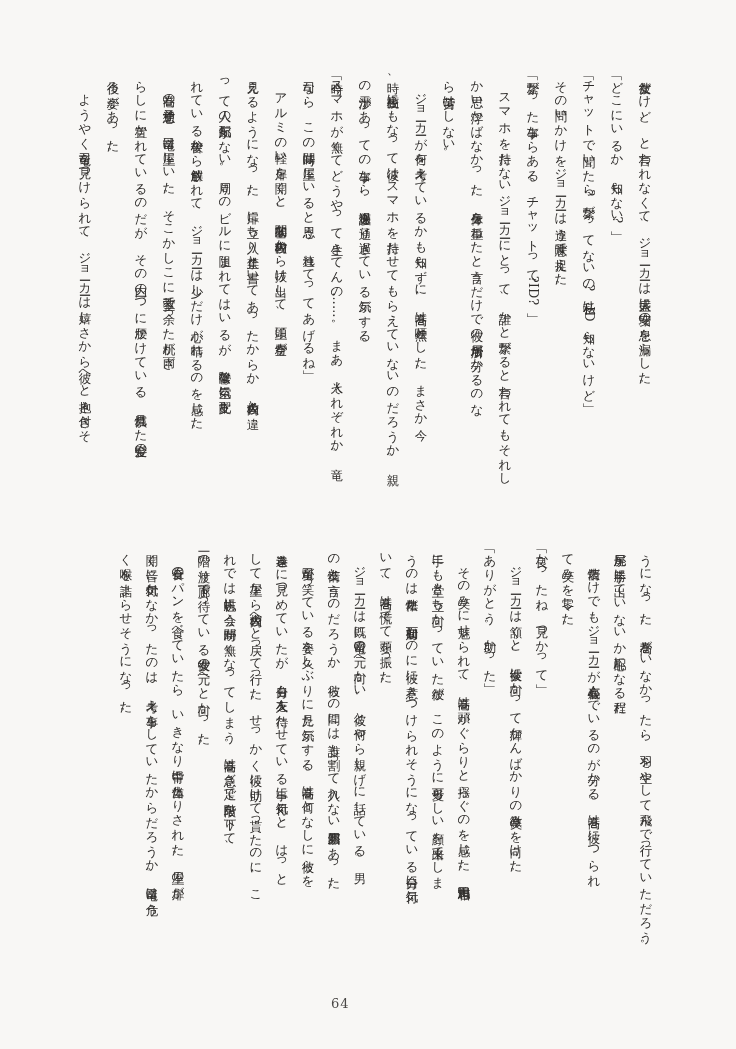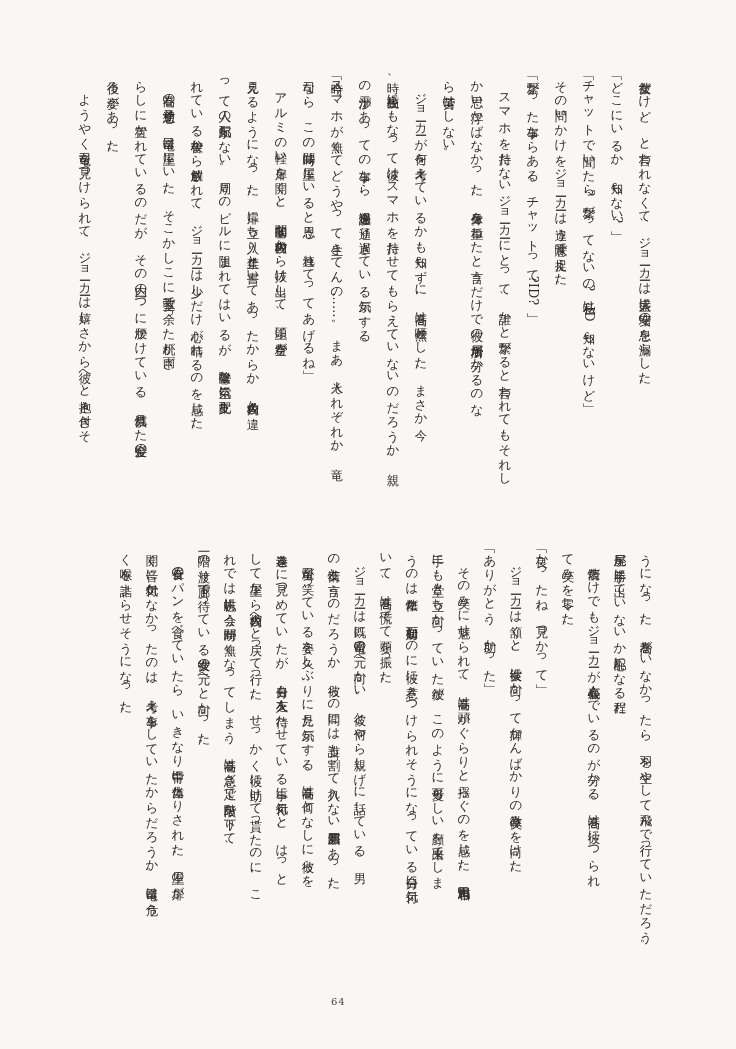--- a/index.html
+++ b/index.html
@@ -31,21 +31,21 @@
     overflow: visible;
   }
   .block-top { top: 72px; }
   .block-top .col { line-height: 28px; }
   .block-bottom { top: 545px; }
   .block-bottom .col { line-height: 26px; }
   .page-num {
     position: absolute;
     top: 996px;
     left: 331px;
-    font-size: 10px;
+    font-size: 13px;
     letter-spacing: 1px;
     color: #4a4846;
   }
 </style>
 </head>
 <body>
 
 <div class="page">
 
   <div class="vblock block-top">

